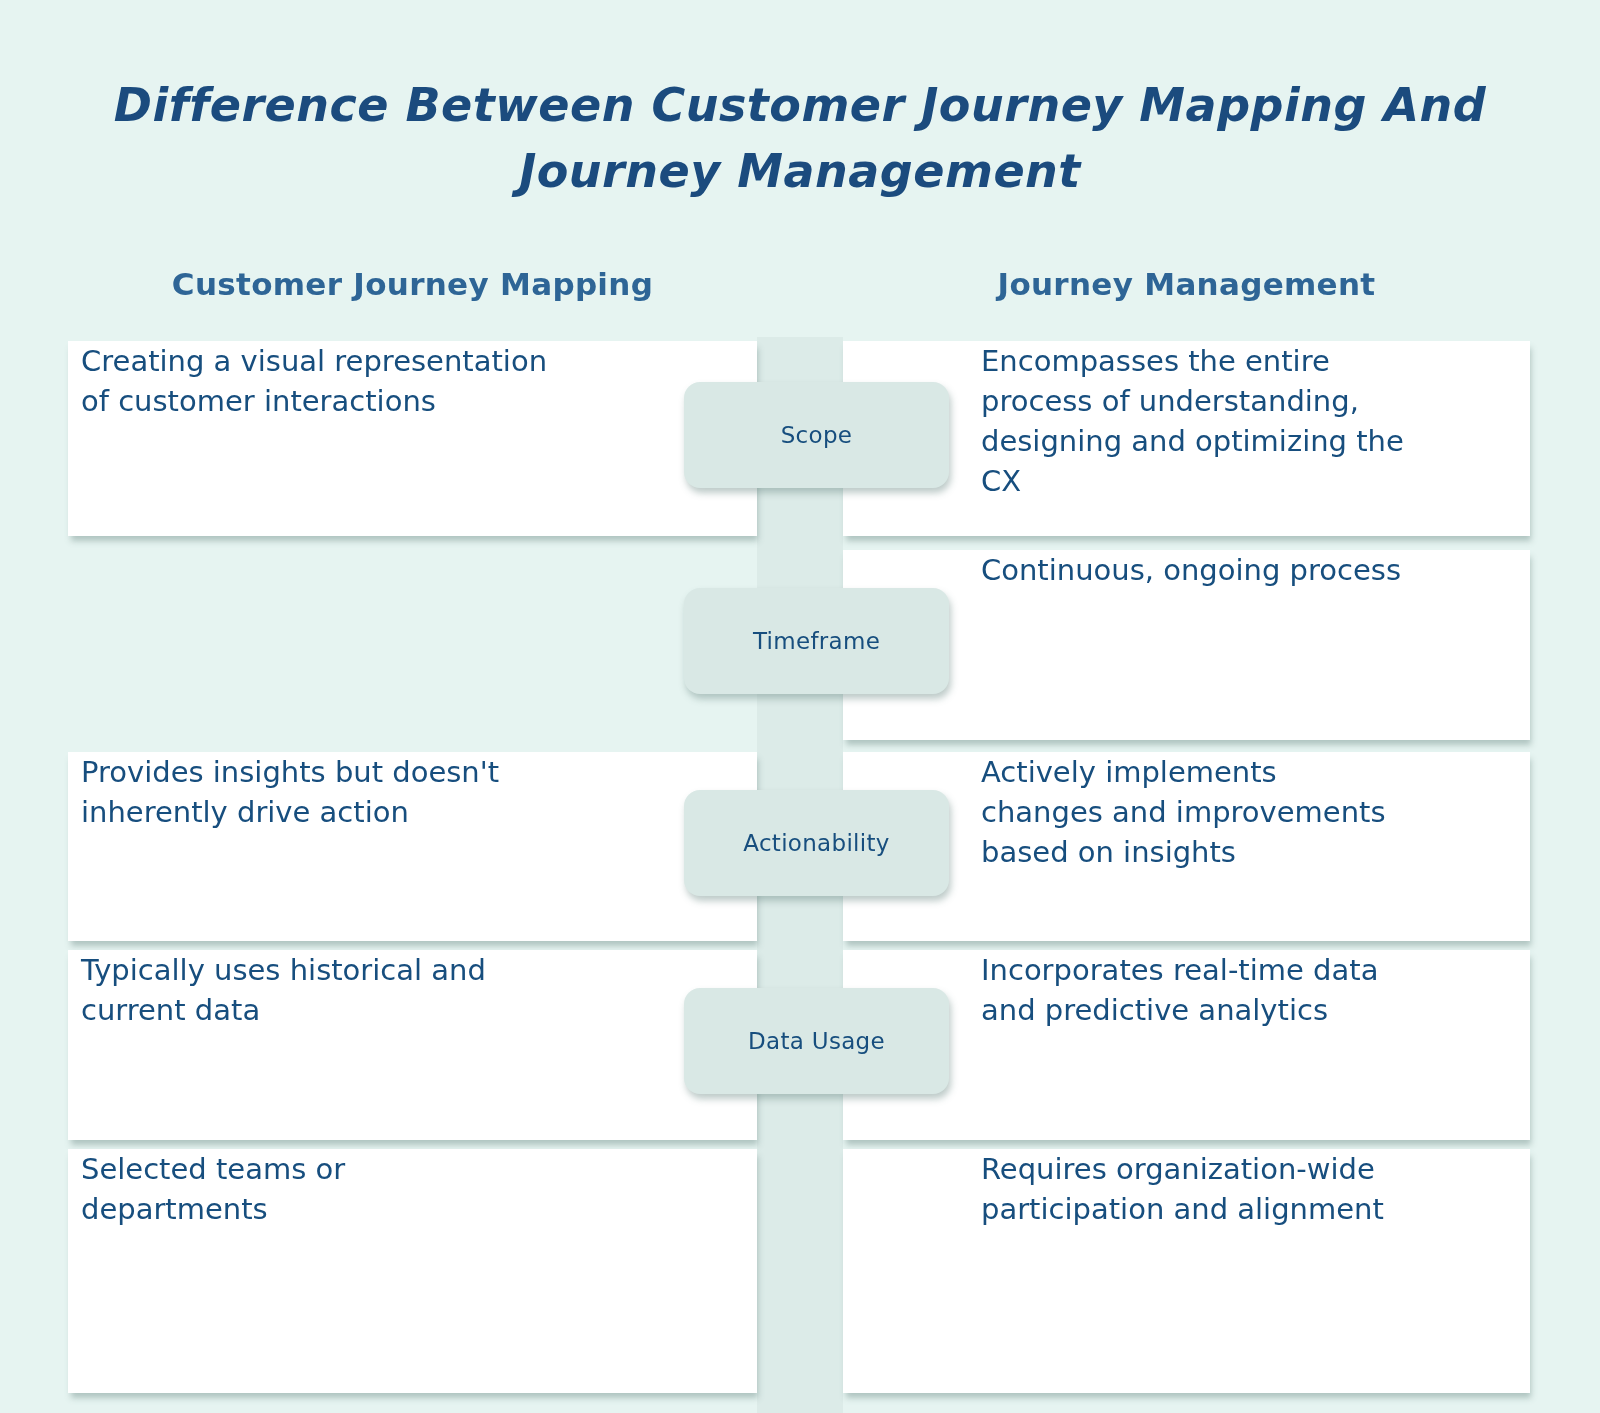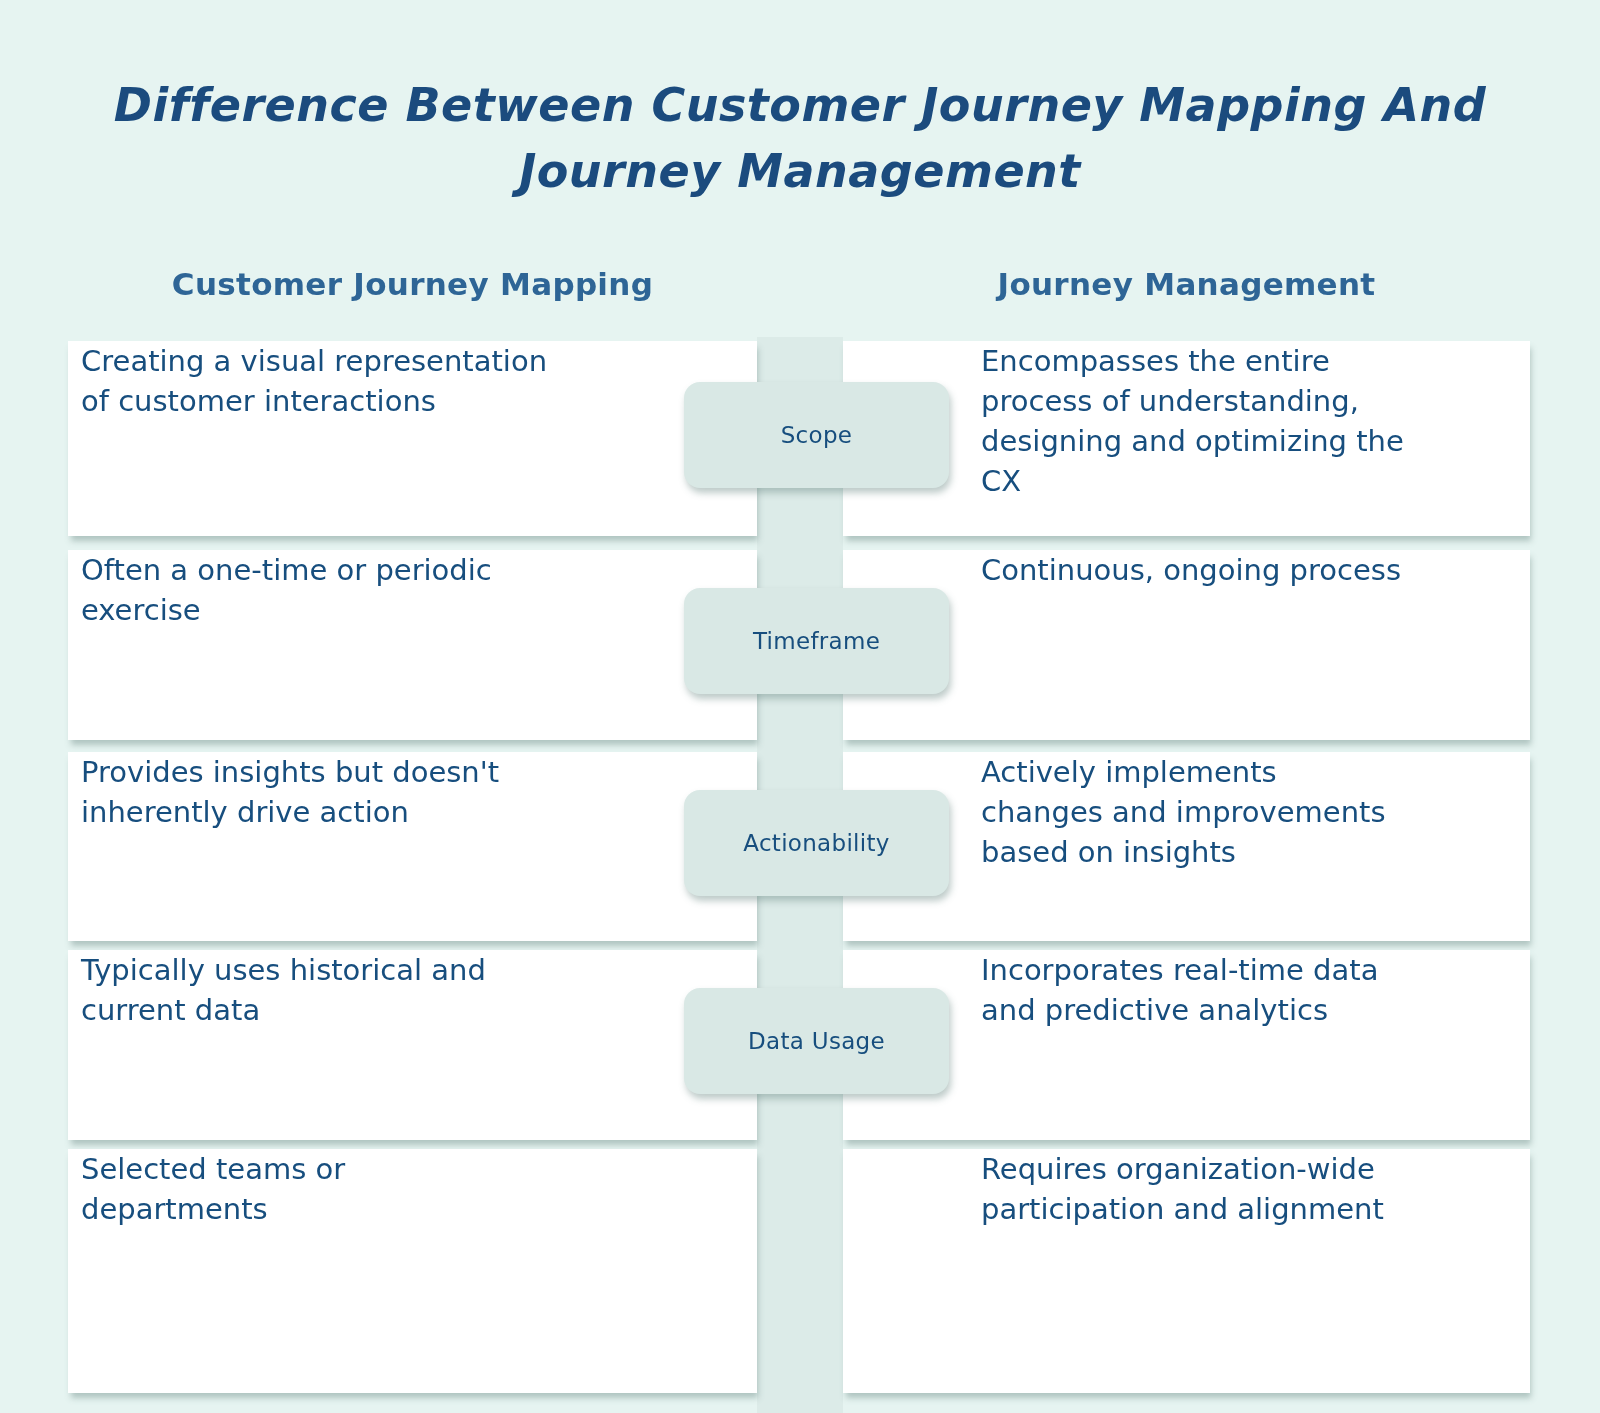--- a/index.html
+++ b/index.html
@@ -120,24 +120,20 @@
 process of understanding,
 designing and optimizing the
 CX</p>
     </div>
     <div class="pill">
       <span>Scope</span>
     </div>
   </div>
 
   <div class="row" style="top:546px;height:190px">
-    <div class="card left">
-      <p>Often a one-time or periodic
-exercise</p>
-    </div>
     <div class="card right">
       <p>Continuous, ongoing process</p>
     </div>
     <div class="pill">
       <span>Timeframe</span>
     </div>
   </div>
 
   <div class="row" style="top:748px;height:189px">
     <div class="card left">

